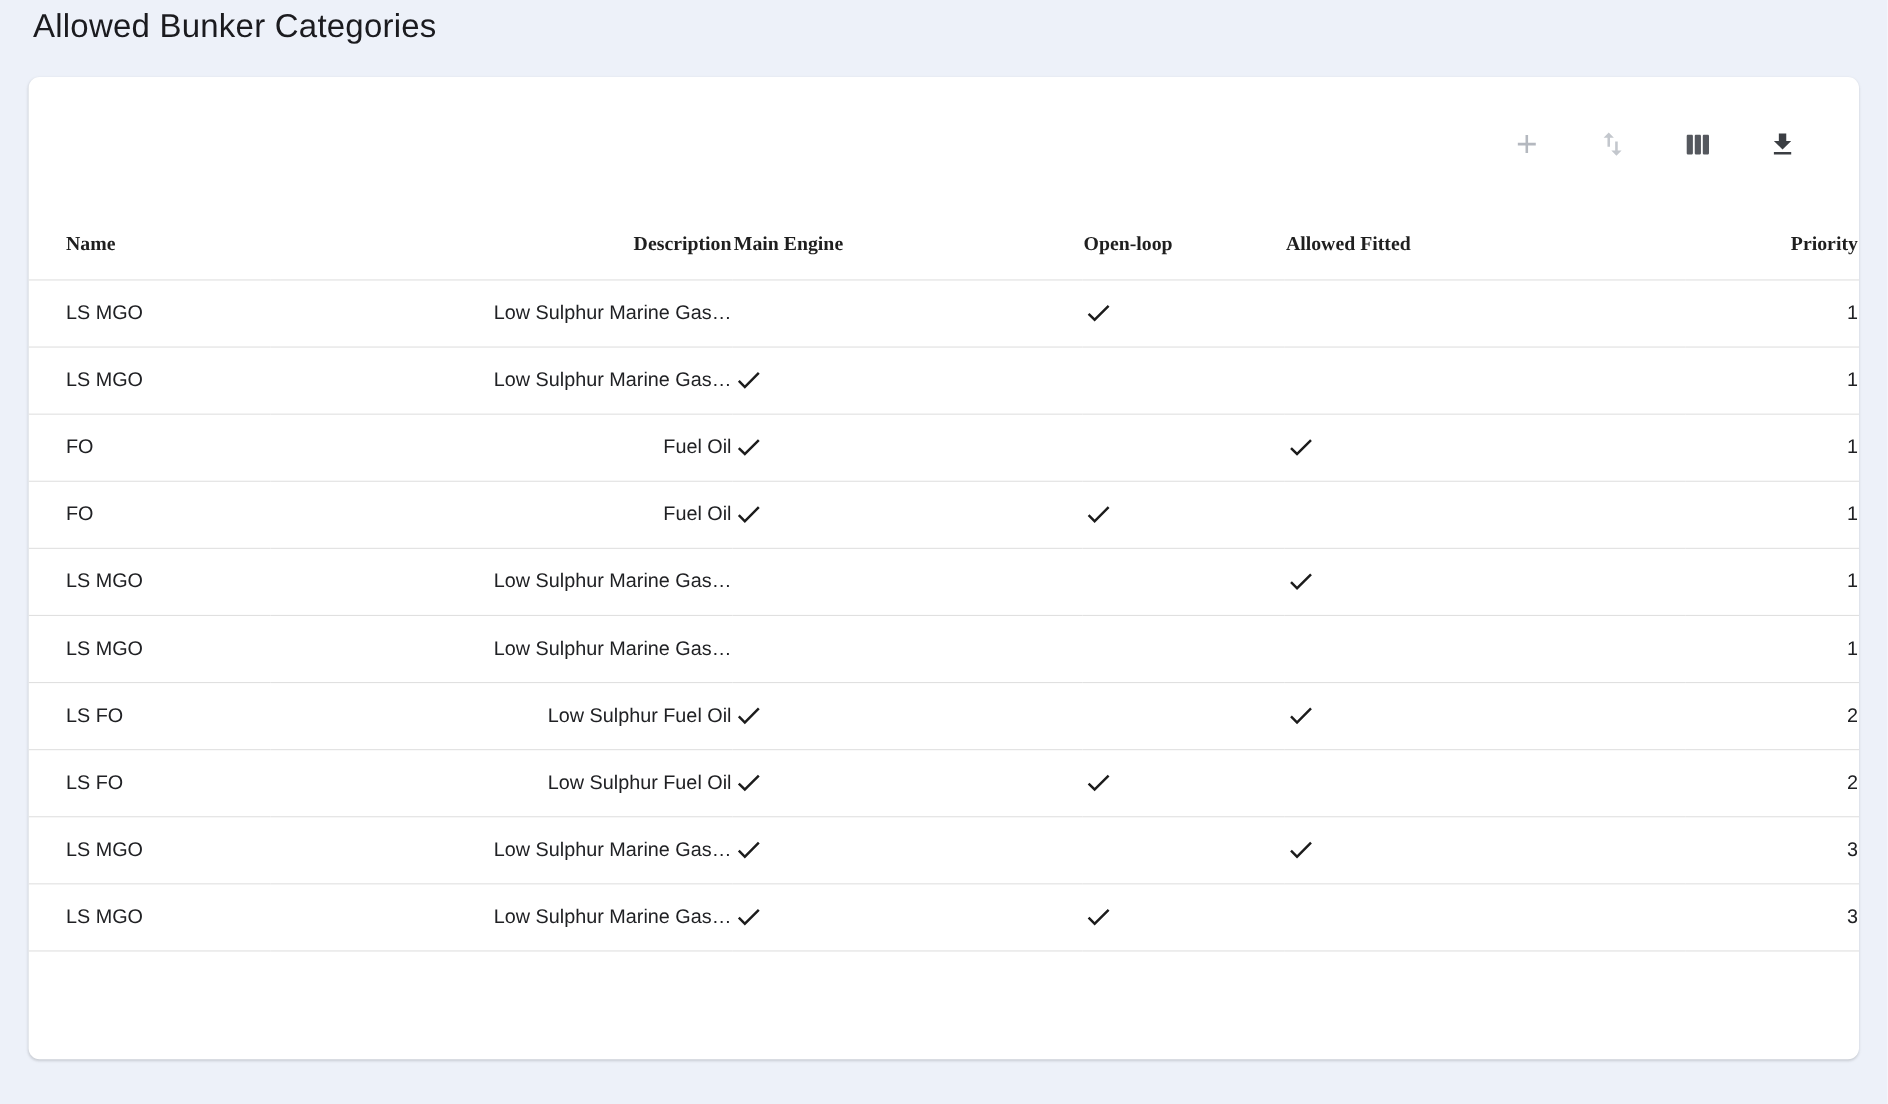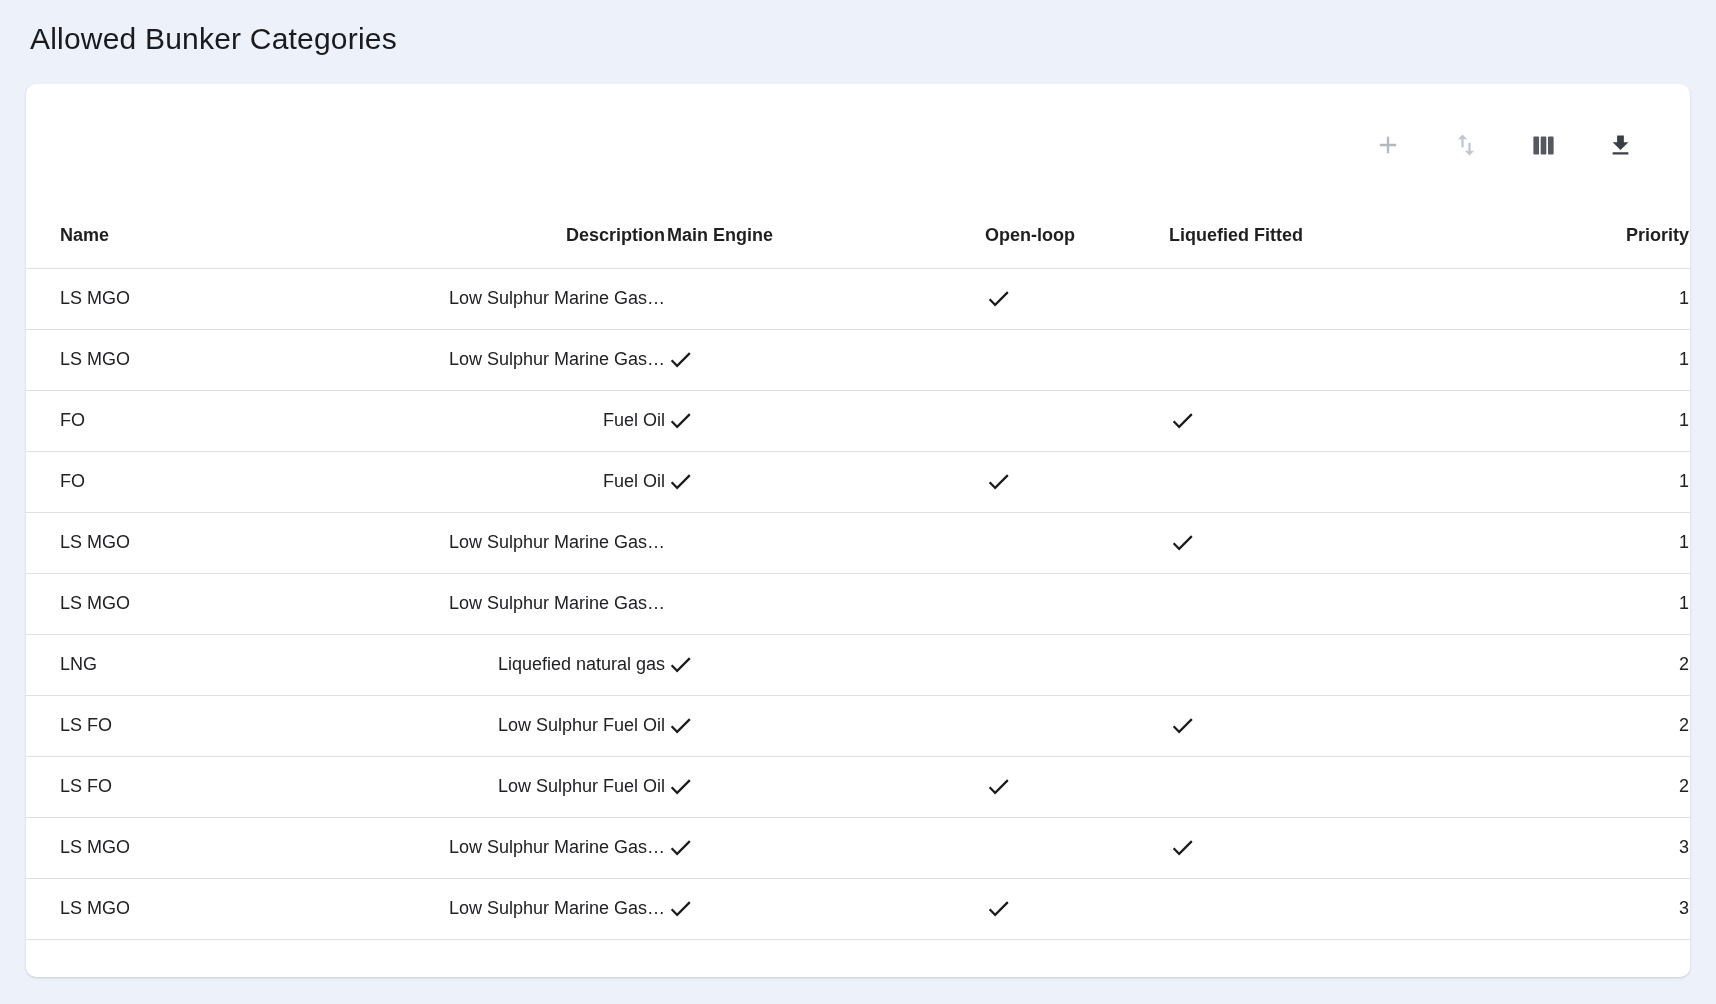--- a/index.html
+++ b/index.html
@@ -8,21 +8,21 @@
     width: 1716px;
     height: 1004px;
     background: #edf1f9;
     font-family: "Liberation Sans", sans-serif;
     color: #202124;
     overflow: hidden;
   }
   .page { width: 100%; height: 100%; }
   .page-title {
     margin: 0;
-    padding: 22px 0 0 30px;
+    padding: 8px 0 0 30px;
     font-size: 30px;
     font-weight: 400;
     color: #1b1b1f;
     letter-spacing: 0.2px;
   }
   .card {
     margin: 28px 26px 0 26px;
     background: #ffffff;
     border-radius: 10px;
     box-shadow: 0 1px 3px rgba(0,0,0,0.10), 0 1px 2px rgba(0,0,0,0.06);
@@ -63,20 +63,21 @@
     font-size: 18px;
   }
   table.grid th {
     font-size: 18px;
     font-weight: 700;
     color: #1f1f1f;
     height: 64px;
     border-bottom: 1px solid #e0e0e0;
     white-space: nowrap;
     overflow: hidden;
+    font-family: Liberation Serif, serif;
   }
   table.grid td {
     height: 61px;
     border-bottom: 1px solid #e0e0e0;
     white-space: nowrap;
     overflow: hidden;
     text-overflow: ellipsis;
     color: #202124;
   }
   .c-name, th.h-name { text-align: left; padding-left: 34px; }
@@ -138,21 +139,21 @@
         <col style="width:184px">
         <col style="width:364px">
         <col style="width:158px">
       </colgroup>
       <thead>
         <tr>
           <th class="h-name">Name</th>
           <th class="h-desc">Description</th>
           <th class="h-center">Main Engine</th>
           <th class="h-center">Open-loop</th>
-          <th class="h-center">Liquefied Fitted</th>
+          <th class="h-center">Allowed Fitted</th>
           <th class="h-priority">Priority</th>
         </tr>
       </thead>
       <tbody>
           <tr>
             <td class="c-name">LS MGO</td>
             <td class="c-desc">Low Sulphur Marine Gas…</td>
             <td class="c-center"></td>
             <td class="c-center"><svg class="check-svg" viewBox="0 0 24 24">
                 <path d="M9 16.17 4.83 12l-1.42 1.41L9 19 21 7l-1.41-1.41z"></path>
@@ -206,30 +207,20 @@
           </tr>
           <tr>
             <td class="c-name">LS MGO</td>
             <td class="c-desc">Low Sulphur Marine Gas…</td>
             <td class="c-center"></td>
             <td class="c-center"></td>
             <td class="c-center"></td>
             <td class="c-priority">1</td>
           </tr>
           <tr>
-            <td class="c-name">LNG</td>
-            <td class="c-desc">Liquefied natural gas</td>
-            <td class="c-center"><svg class="check-svg" viewBox="0 0 24 24">
-                <path d="M9 16.17 4.83 12l-1.42 1.41L9 19 21 7l-1.41-1.41z"></path>
-              </svg></td>
-            <td class="c-center"></td>
-            <td class="c-center"></td>
-            <td class="c-priority">2</td>
-          </tr>
-          <tr>
             <td class="c-name">LS FO</td>
             <td class="c-desc">Low Sulphur Fuel Oil</td>
             <td class="c-center"><svg class="check-svg" viewBox="0 0 24 24">
                 <path d="M9 16.17 4.83 12l-1.42 1.41L9 19 21 7l-1.41-1.41z"></path>
               </svg></td>
             <td class="c-center"></td>
             <td class="c-center"><svg class="check-svg" viewBox="0 0 24 24">
                 <path d="M9 16.17 4.83 12l-1.42 1.41L9 19 21 7l-1.41-1.41z"></path>
               </svg></td>
             <td class="c-priority">2</td>

